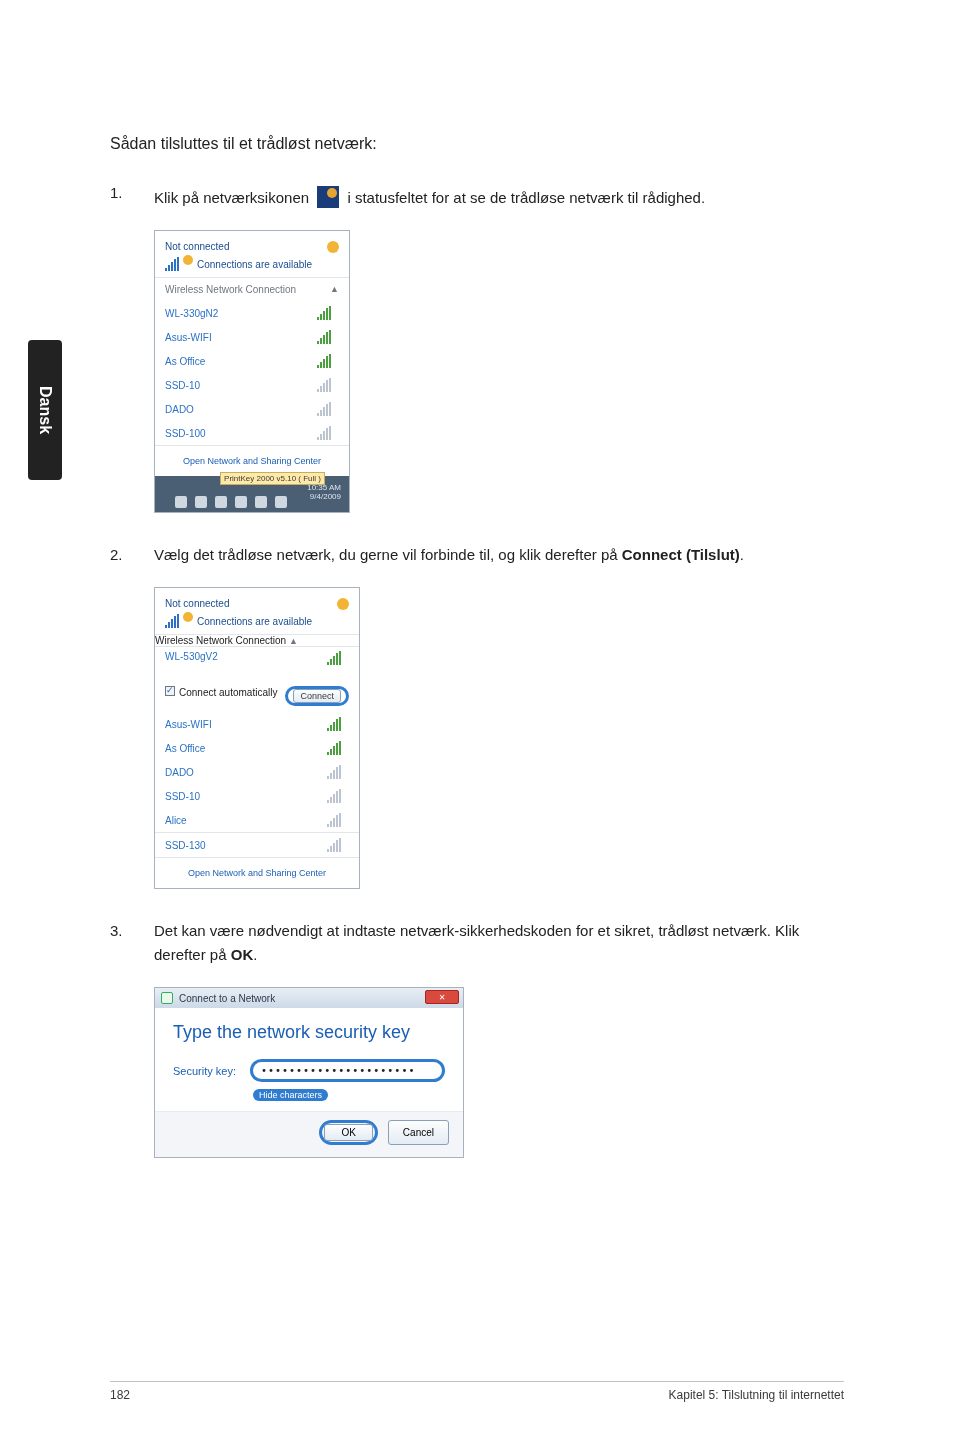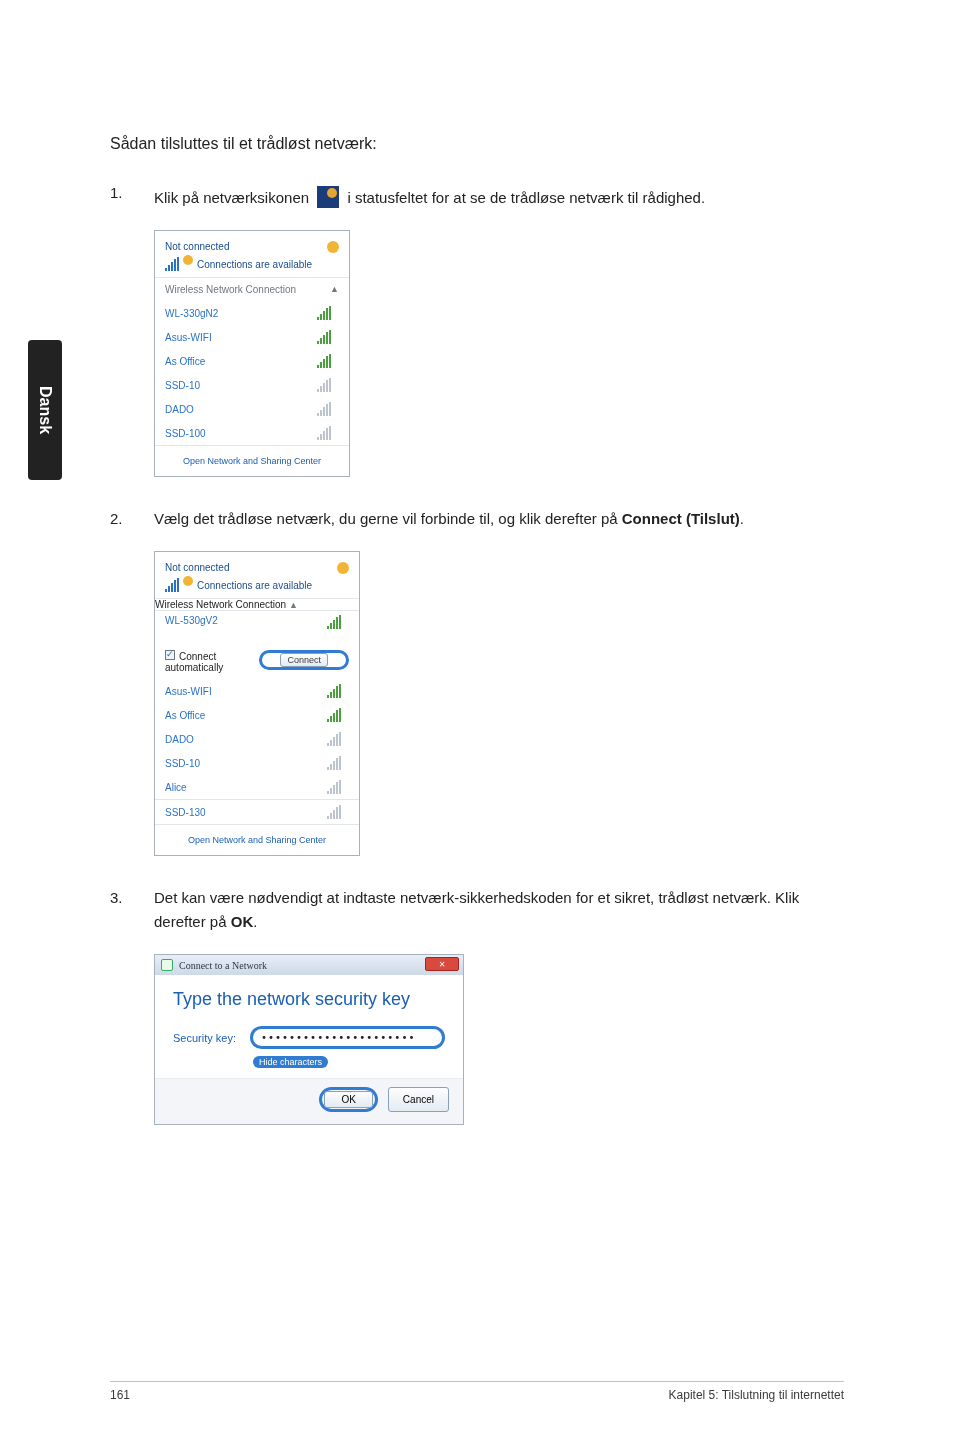--- a/index.html
+++ b/index.html
@@ -55,28 +55,28 @@
 
   
   .win-popup2 { width: 206px; border:1px solid #a8b2bd; margin:10px 0 30px 44px; font-size:10px; background:#fff; }
   .win-popup2 .hdr { padding:10px 10px 6px 10px; border-bottom:1px solid #e2e5ea; }
   .selected-net { border-top:1px solid #e2e5ea; }
   .selrow-top { display:flex; justify-content:space-between; align-items:flex-start; padding:4px 10px 2px 10px; color:#2b72c4; }
   .selrow-bot { display:flex; justify-content:space-between; align-items:flex-start; padding:0 10px 6px 10px;margin-top:19px; }
   .cb { width:10px; height:10px; border:1px solid #6f7780; display:inline-block; margin-right:4px; background:#eef3f8; position:relative; }
   .cb::after { content:"✓"; position:absolute; font-size:9px; left:0; top:-2px; color:#2467b5; }
   .connect-btn { border:1px solid #8aa0b8; background:linear-gradient(#fdfdfd,#e3ebf3); font-size:9px; padding:1px 6px; border-radius:3px; color:#3a3a3a; }
-  .circle-blue { border:3px solid #2f7cd1; border-radius:14px; padding:0 18px; display:inline-block; }
+  .circle-blue { border:3px solid #2f7cd1; border-radius:14px; padding:0 5px; display:inline-block; }
   .openlink2 { text-align:center; padding:10px 6px; border-top:1px solid #e2e5ea; color:#1a5fb4; font-size:9px; }
 
   
   .sec-dialog { width:310px; border:1px solid #a8b2bd; margin:10px 0 0 44px; font-size:11px; background:#fff; }
   .sec-dialog .titlebar { height:20px; background:linear-gradient(#e8eef6,#cdd9e7); position:relative; display:flex; align-items:center; padding:0 6px; }
   .titleicon { width:12px; height:12px; border:1px solid #3a6; border-radius:2px; margin-right:6px; background:#eafae8; }
-  .titletext { color:#2a3a4a; font-size:10px;font-family:Liberation Serif, serif; }
+  .titletext { color:#2a3a4a; font-size:10px; }
   .closebtn { position:absolute; right:4px; top:2px; width:34px; height:14px; background:#d94a3e; border:1px solid #a22; border-radius:2px; display:flex; align-items:center; justify-content:center; color:#fff; font-size:8px; }
   .sec-body { padding:14px 18px 10px 18px; }
   .sec-body .prompt { color:#1a5fb4; font-size:18px; margin-bottom:16px; }
   .keyrow { display:flex; align-items:center; gap:14px; margin-bottom:6px; }
   .keyrow .lbl { color:#1a5fb4; font-size:11px; }
   .keyfield { flex:1; border:3px solid #2f7cd1; border-radius:14px; padding:3px 8px; font-family:monospace; letter-spacing:1px; font-size:10px; color:#222; }
   .hide-row { margin-left:80px; }
   .hide-row .hidelink { background:#2f7cd1; color:#fff; font-size:9px; padding:1px 6px; border-radius:6px; display:inline-block; }
   .btnrow { display:flex; justify-content:flex-end; gap:10px; padding:8px 14px 12px 14px; border-top:1px solid #e8ecf1; background:#f3f5f8; }
   .dlgbtn { border:1px solid #8aa0b8; background:linear-gradient(#fdfdfd,#e3ebf3); font-size:10px; padding:2px 14px; border-radius:3px; }
@@ -179,20 +179,35 @@
         <span class="name">SSD-100</span>
         <span class="sig-icon gray">
             <span></span>
             <span></span>
             <span></span>
             <span></span>
             <span></span>
           </span>
       </div>
       <div class="openlink">Open Network and Sharing Center</div>
+      <div class="tasktray">
+        <div class="traybox">PrintKey 2000 v5.10 ( Full )</div>
+        <div class="trayicons">
+            <i></i>
+            <i></i>
+            <i></i>
+            <i></i>
+            <i></i>
+            <i></i>
+          </div>
+        <div class="clock">
+          <div>10:35 AM</div>
+          <div>9/4/2009</div>
+        </div>
+      </div>
     </div>
 
     <div class="step">
       <div class="num">2.</div>
       <div class="text">
         <span>Vælg det trådløse netværk, du gerne vil forbinde til, og klik derefter på </span>
         <strong>Connect (Tilslut)</strong><span>.</span>
       </div>
     </div>
 
@@ -323,16 +338,16 @@
       </div>
       <div class="btnrow">
         <span class="circle-ok"><button class="dlgbtn ok">OK</button></span>
         <button class="dlgbtn">Cancel</button>
       </div>
     </div>
 
   </div>
 
   <div class="footer">
-    <span>161</span>
+    <span>182</span>
     <span>Kapitel 5: Tilslutning til internettet</span>
   </div>
 </div>
 
 </body></html>

